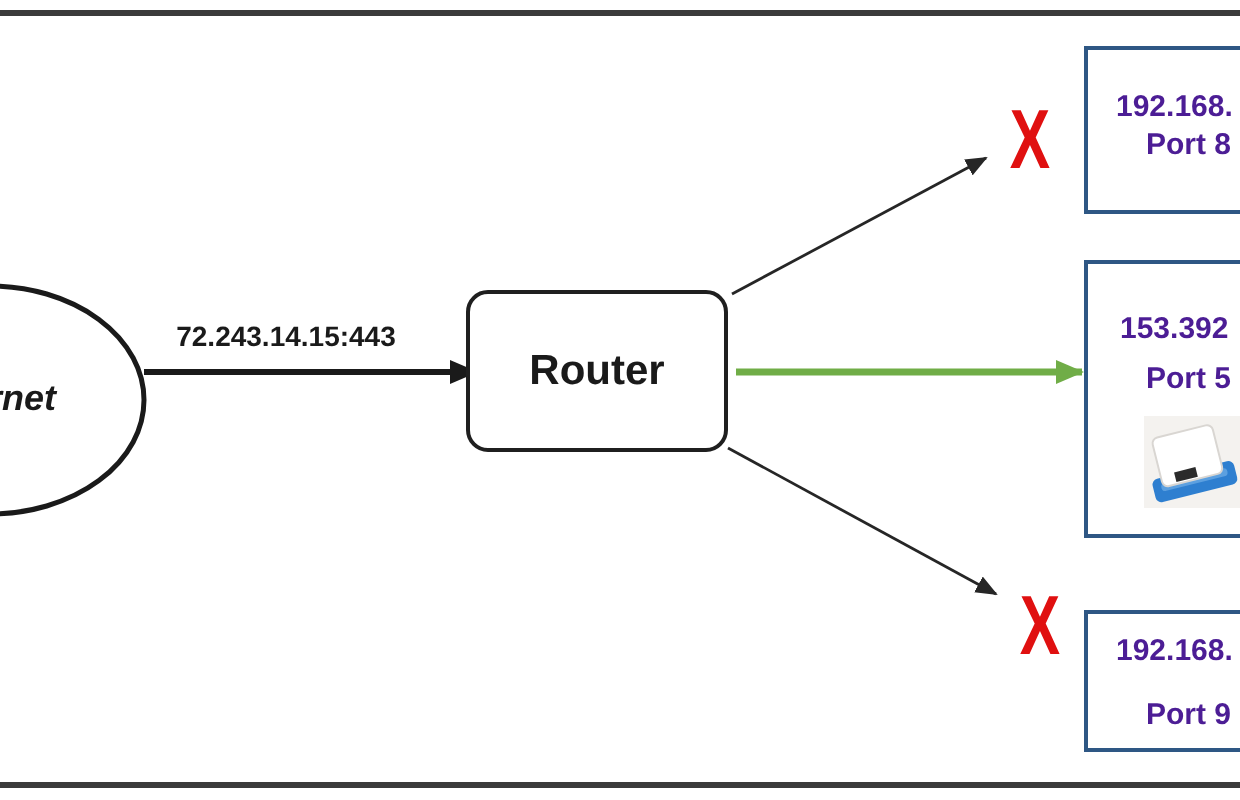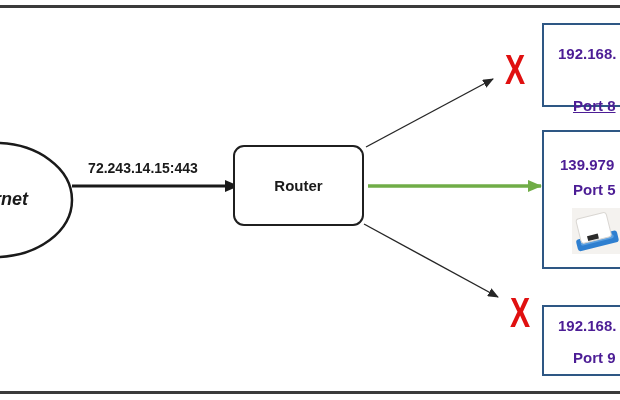--- a/index.html
+++ b/index.html
@@ -25,35 +25,35 @@
     font-size:18px;font-style:italic;
   }
   #wan-label{
     left:63px;top:160px;width:160px;text-align:center;font-size:14px;
   }
 
   #router-box{
     position:absolute;left:233px;top:145px;width:127px;height:77px;
     border:2.5px solid #1f1f1f;border-radius:11px;background:#ffffff;
     display:flex;flex-direction:column;justify-content:space-evenly;
-    align-items:center;font-size:15px;font-weight:bold;color:#1a1a1a;
+    align-items:center;font-size:21px;font-weight:bold;color:#1a1a1a;
   }
 
   .dest-box{
     position:absolute;left:542px;width:165px;
     border:2px solid #2e5784;background:#ffffff;
   }
   #dest-0{top:23px;height:80px;}
   #dest-1{top:130px;height:135px;}
   #dest-2{top:305px;height:67px;}
   .dest-ip,.dest-port{
     position:absolute;font-size:15px;font-weight:bold;color:#4c1d95;white-space:nowrap;
   }
   #dest-0 .dest-ip{left:14px;top:20px;}
-  #dest-0 .dest-port{left:29px;top:72px;text-decoration:underline;}
+  #dest-0 .dest-port{left:29px;top:39px;}
   #dest-1 .dest-ip{left:16px;top:24px;}
   #dest-1 .dest-port{left:29px;top:49px;}
   #dest-2 .dest-ip{left:14px;top:10px;}
   #dest-2 .dest-port{left:29px;top:42px;}
 
   #device-photo{position:absolute;left:28px;top:76px;width:48px;height:46px;}
 
   .blocked-x{
     position:absolute;color:#e01010;font-weight:bold;font-size:42px;
     line-height:1;transform:scaleX(0.72);transform-origin:center;
@@ -103,21 +103,21 @@
 
   <div id="blocked-x-top" class="blocked-x">X</div>
   <div id="blocked-x-bottom" class="blocked-x">X</div>
 
   <div id="dest-0" class="dest-box">
     <div class="dest-ip">192.168.</div>
     <div class="dest-port">Port 8</div>
   </div>
 
   <div id="dest-1" class="dest-box">
-    <div class="dest-ip">139.979</div>
+    <div class="dest-ip">153.392</div>
     <div class="dest-port">Port 5</div>
     <svg id="device-photo" viewBox="0 0 48 46" xmlns="http://www.w3.org/2000/svg">
       <rect width="48" height="46" fill="#f4f2ef"></rect>
       <g transform="rotate(-14 24 27)">
         <rect x="3" y="27" width="42" height="12" rx="3" fill="#2e7fd0"></rect>
         <rect x="7" y="30" width="34" height="4" rx="2" fill="#5ca0e0"></rect>
         <rect x="8" y="7" width="31" height="25" rx="3" fill="#ffffff" stroke="#d9d6d2" stroke-width="1"></rect>
         <rect x="15" y="26" width="11" height="5" fill="#2b2b2b"></rect>
       </g>
     </svg>

